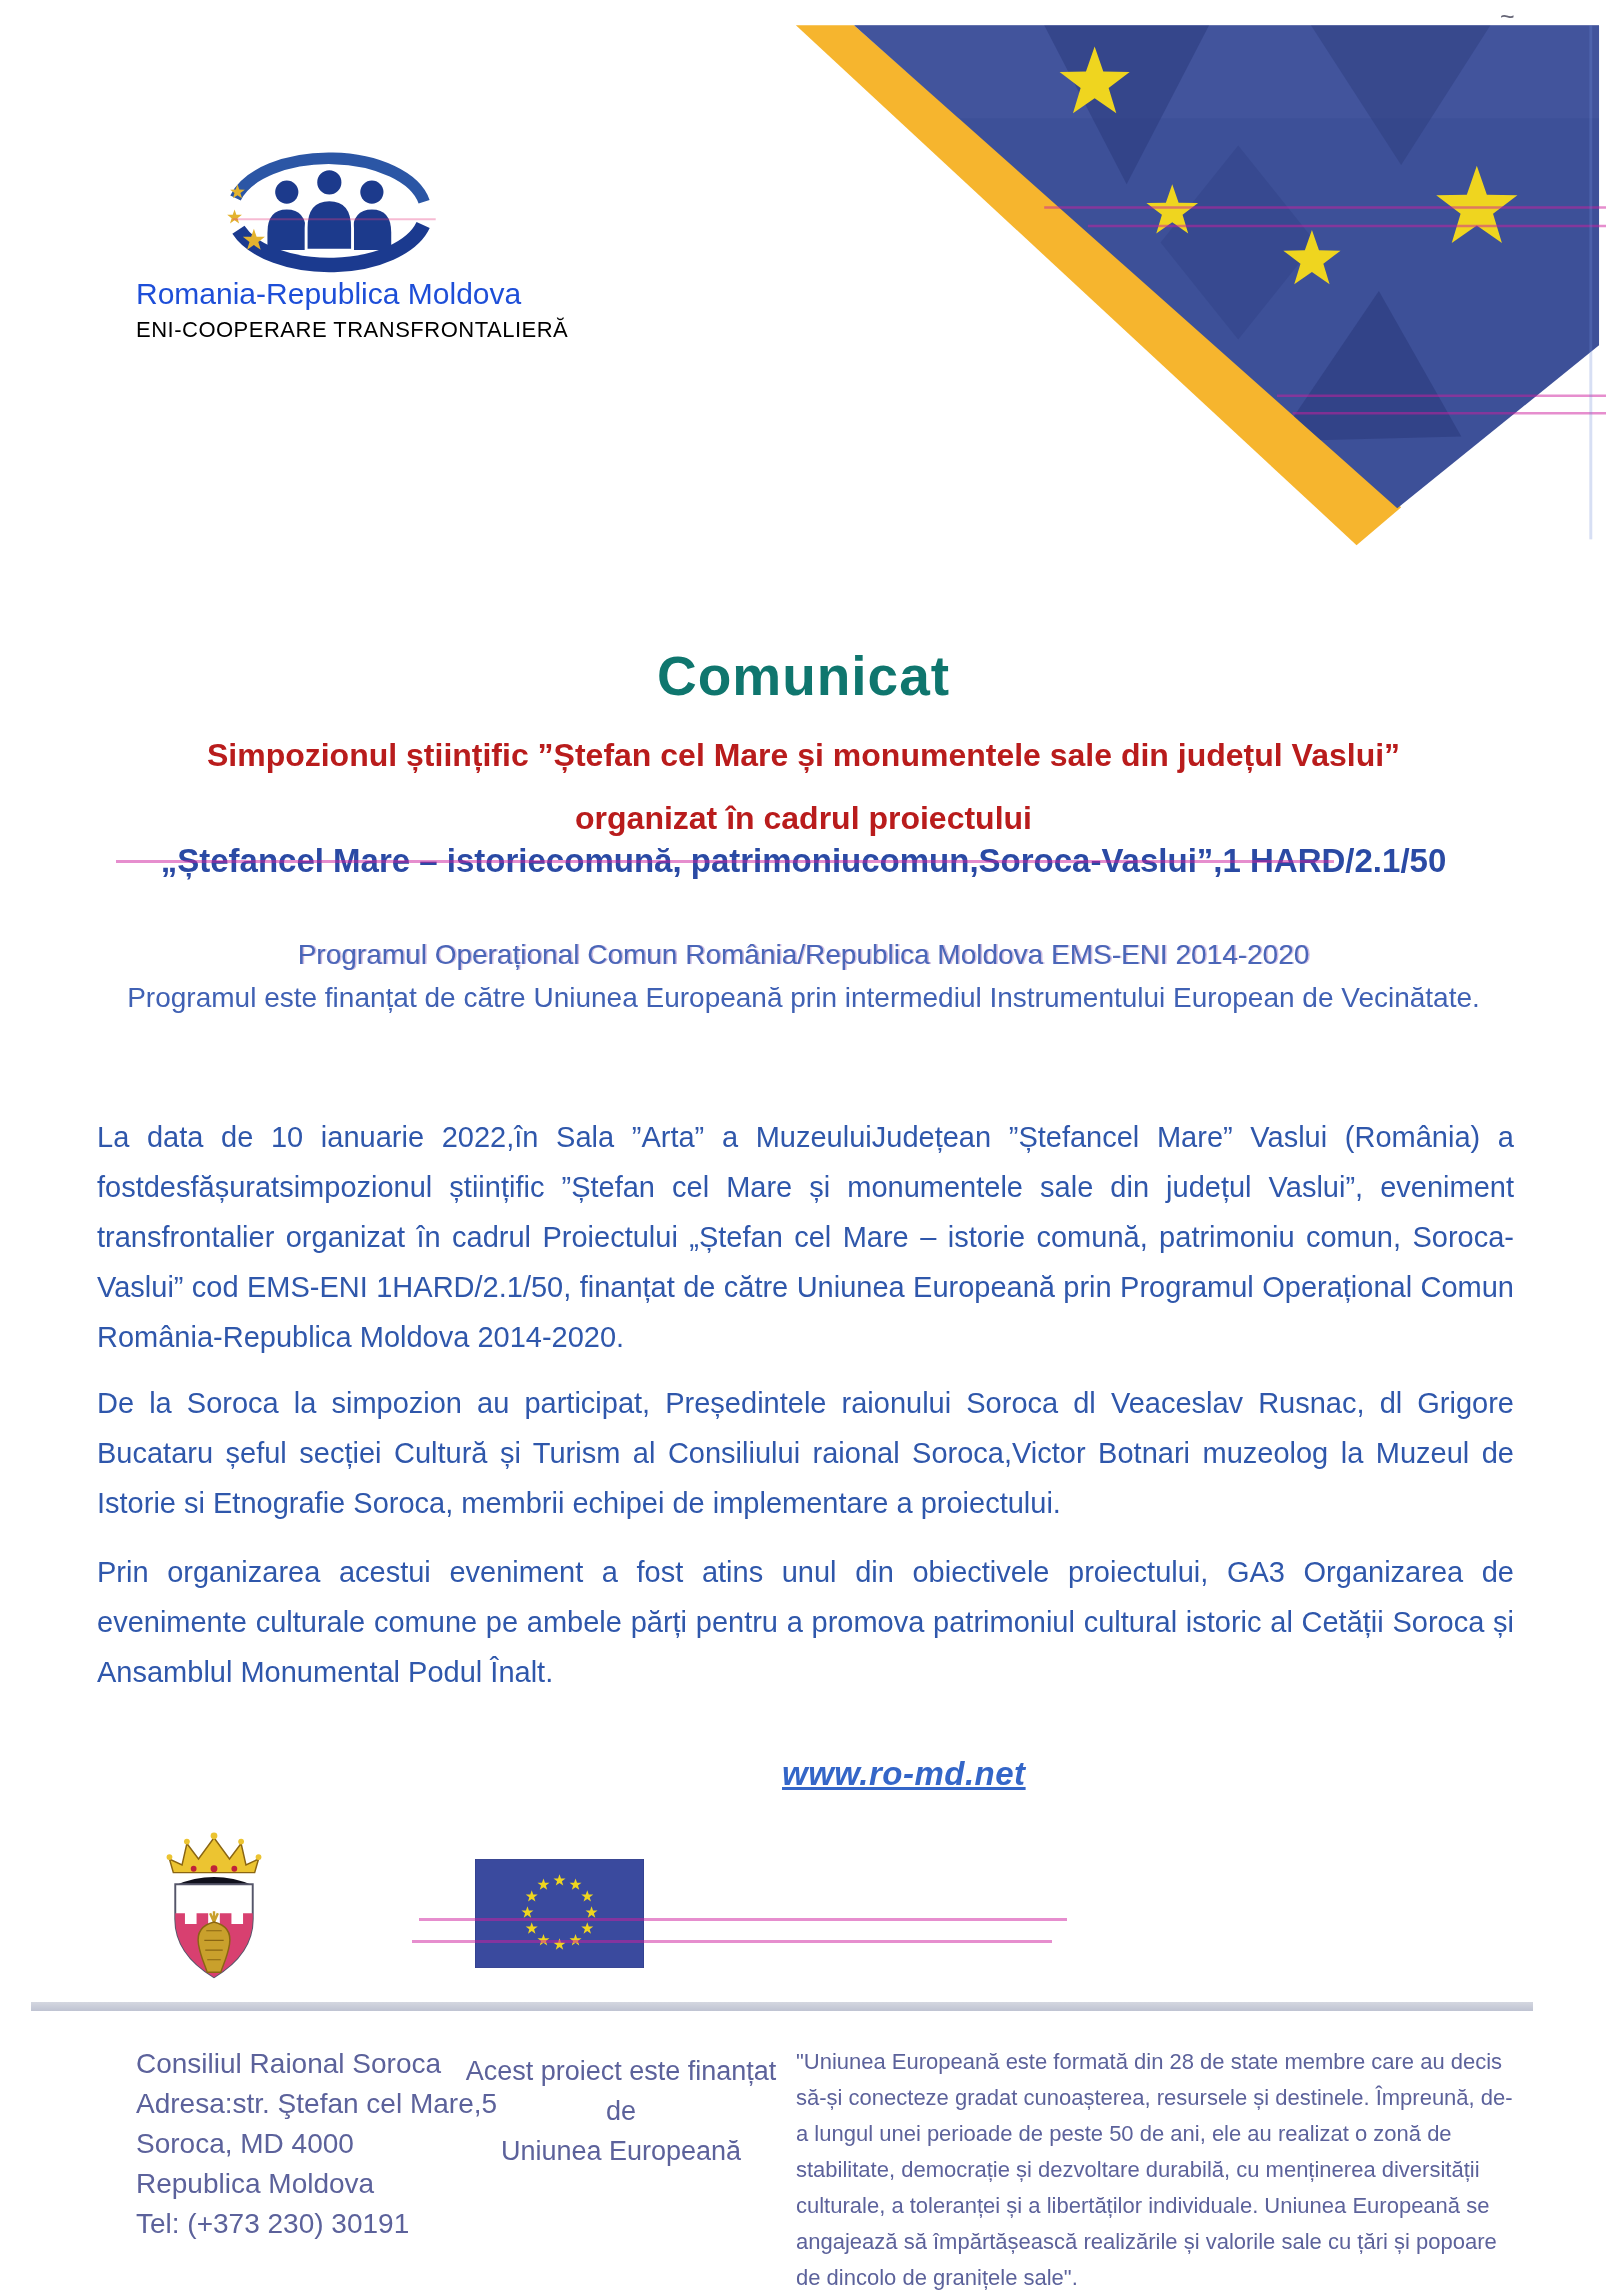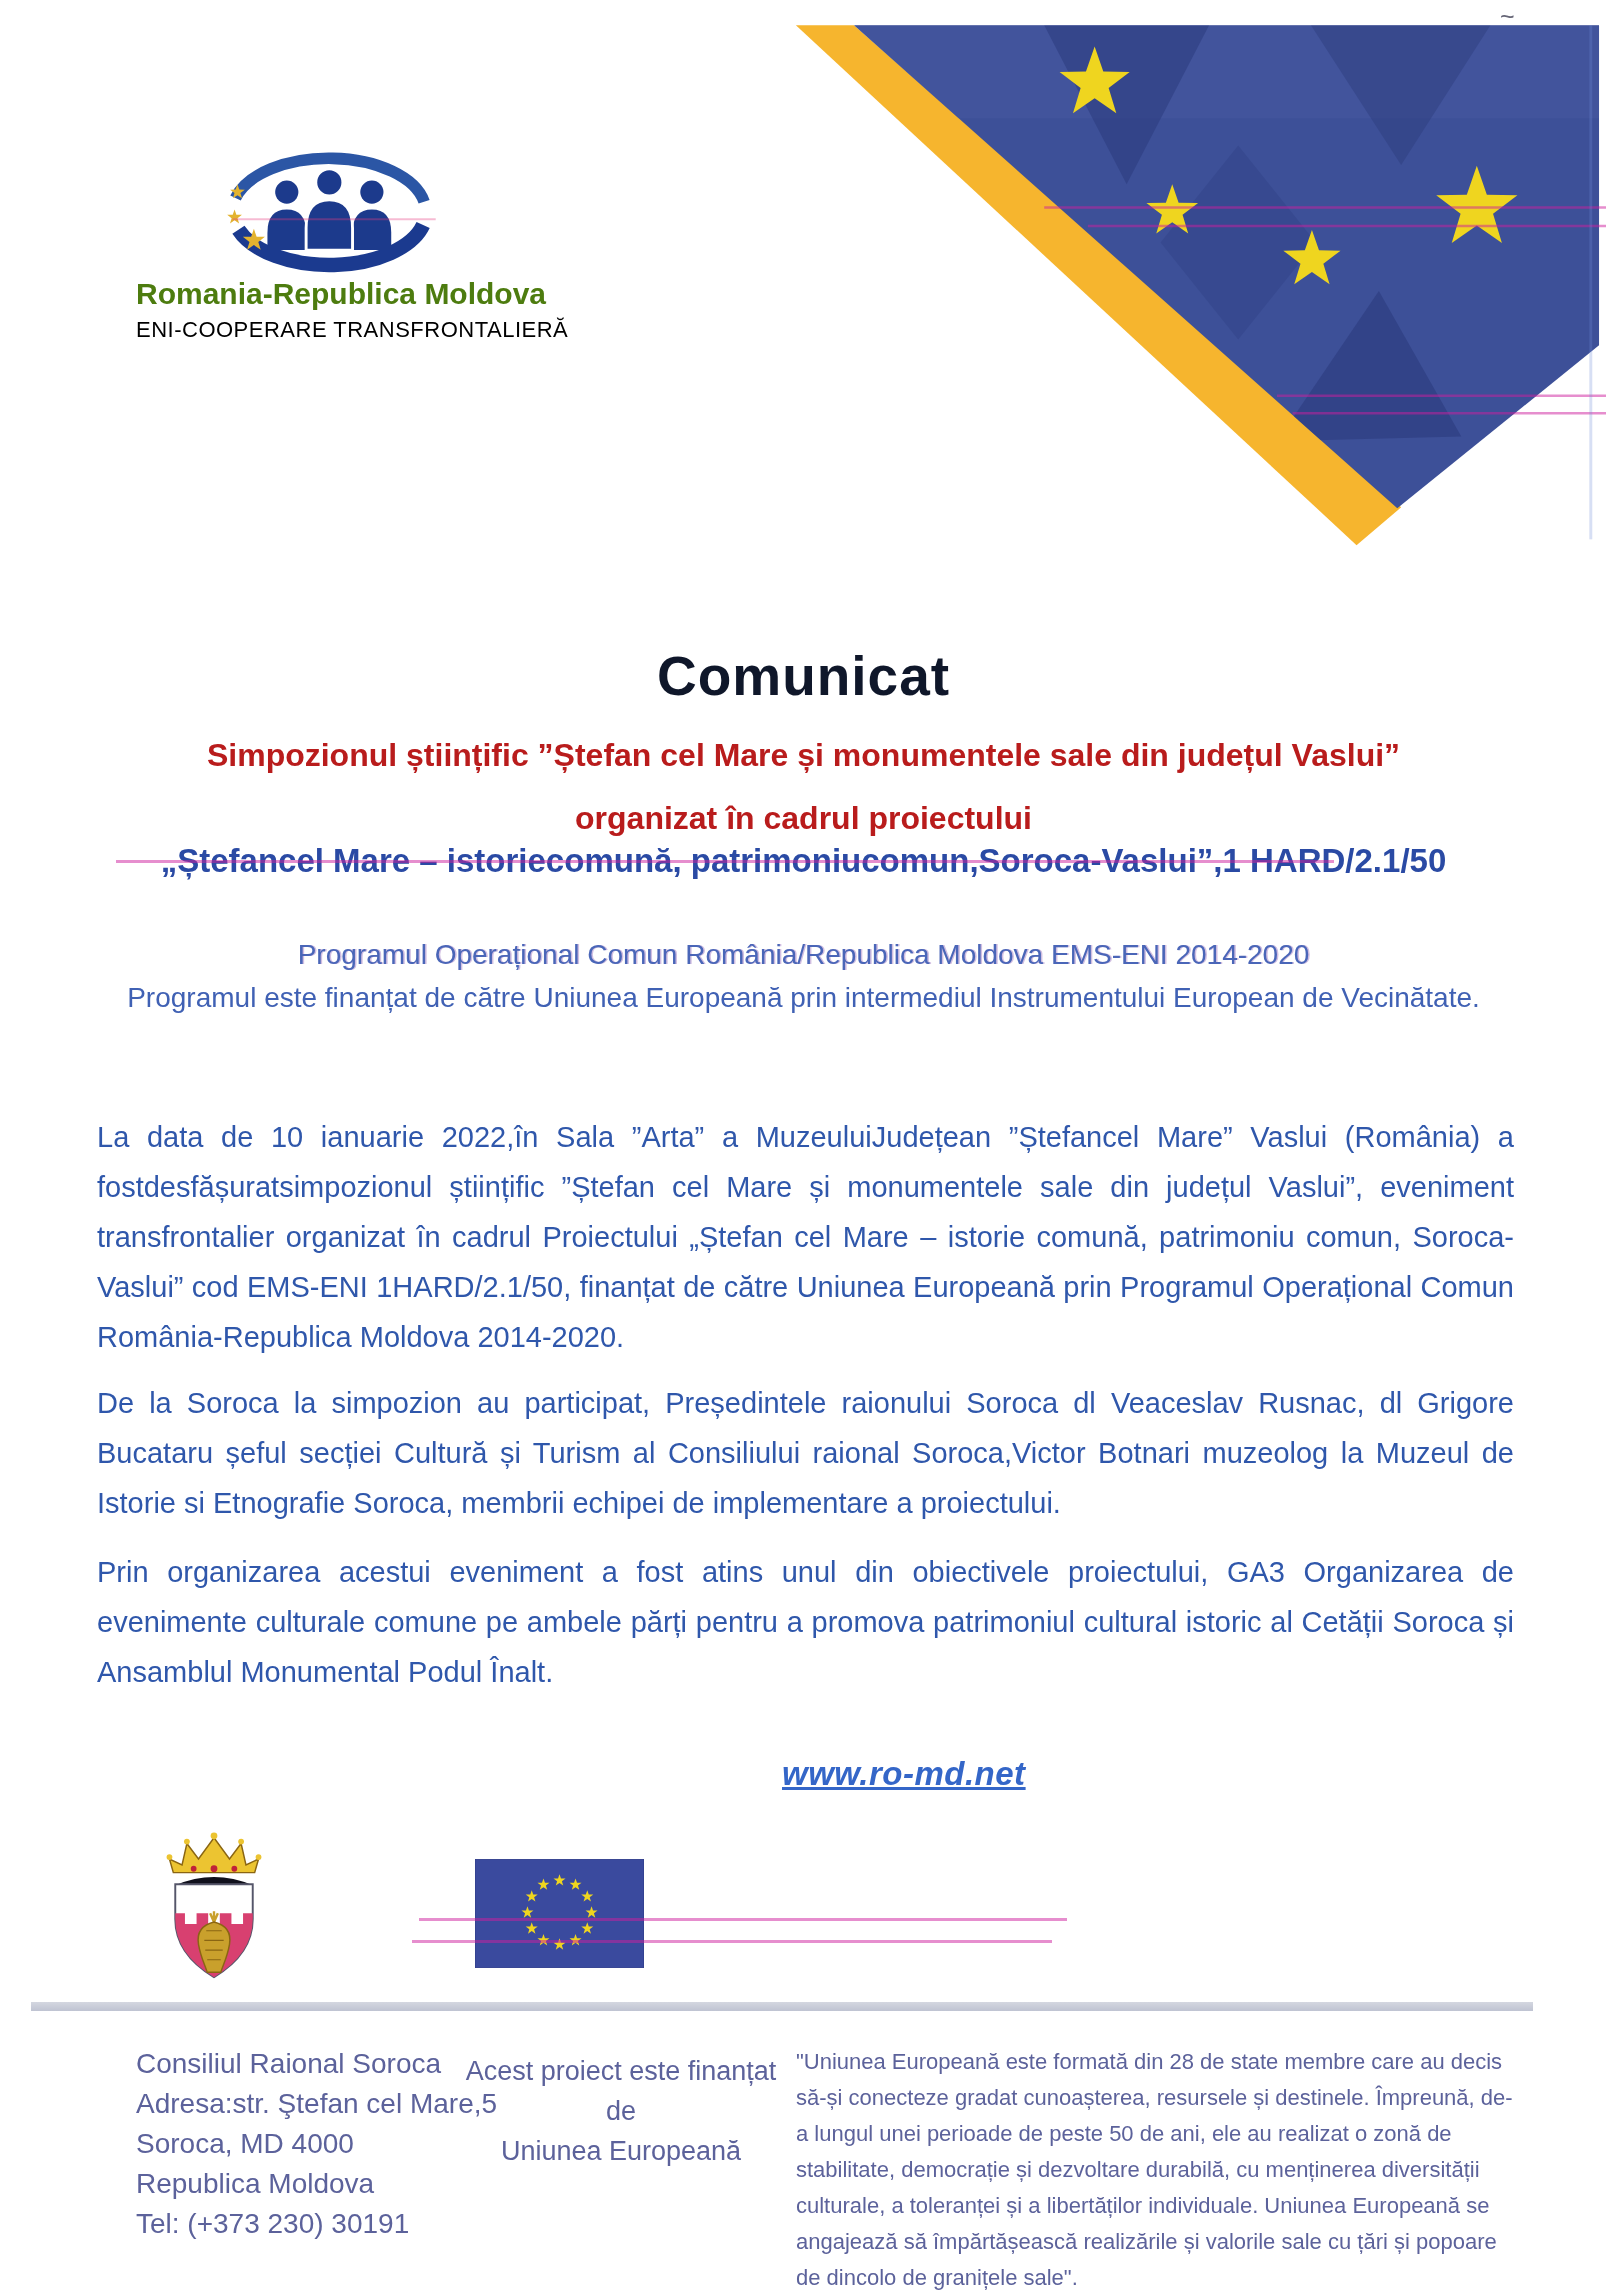--- a/index.html
+++ b/index.html
@@ -1,27 +1,27 @@
 <!DOCTYPE html>
 <html><head>
 <meta charset="utf-8">
 <style>
   html,body{margin:0;padding:0;background:#e8e8e8;}
   .page{position:relative;width:1607px;height:2291px;background:#ffffff;overflow:hidden;
         font-family:"Liberation Sans",sans-serif;}
   .abs{position:absolute;}
   .ctr{left:0;width:1607px;text-align:center;}
-  .title{font-size:55px;font-weight:bold;color:#0f172a;letter-spacing:1px;}
+  .title{font-size:55px;font-weight:bold;color:#0f766e;letter-spacing:1px;}
   .sub{font-size:32px;font-weight:bold;color:#b91c1c;}
   .sub3{font-size:33px;font-weight:bold;color:#2a4aa4;white-space:nowrap;}
   .prog{font-size:28px;color:#4061b4;}
   .prog1{text-shadow:1.5px 0 0 rgba(120,70,170,0.35);color:#4a66b8;}
   .para{left:97px;width:1417px;font-size:29px;line-height:50px;color:#2f57ab;
         text-align:justify;text-justify:inter-word;}
-  .logo-title{font-size:30px;font-weight:bold;color:#4d7c0f;}
+  .logo-title{font-size:30px;font-weight:normal;color:#1d4ed8;}
   .logo-sub{font-size:22px;color:#000000;letter-spacing:0.5px;}
   .url{font-size:33px;font-weight:bold;font-style:italic;color:#3466c8;letter-spacing:0.5px;text-decoration:none;}
   .divider{left:31px;top:2002px;width:1502px;height:8.7px;
            background:linear-gradient(#d4d7e0,#bfc3d2);}
   .foot{color:#5c629b;}
   .f1{left:136px;top:2044px;width:437px;font-size:28px;line-height:40px;}
   .f2{left:427px;top:2051px;width:388px;font-size:27px;line-height:40px;text-align:center;}
   .f3{left:796px;top:2044px;width:718px;font-size:22px;line-height:36px;text-align:left;}
   .mline{background:rgba(205,30,158,0.5);height:2.9px;}
   .squiggle{color:#667;font-size:25px;}

